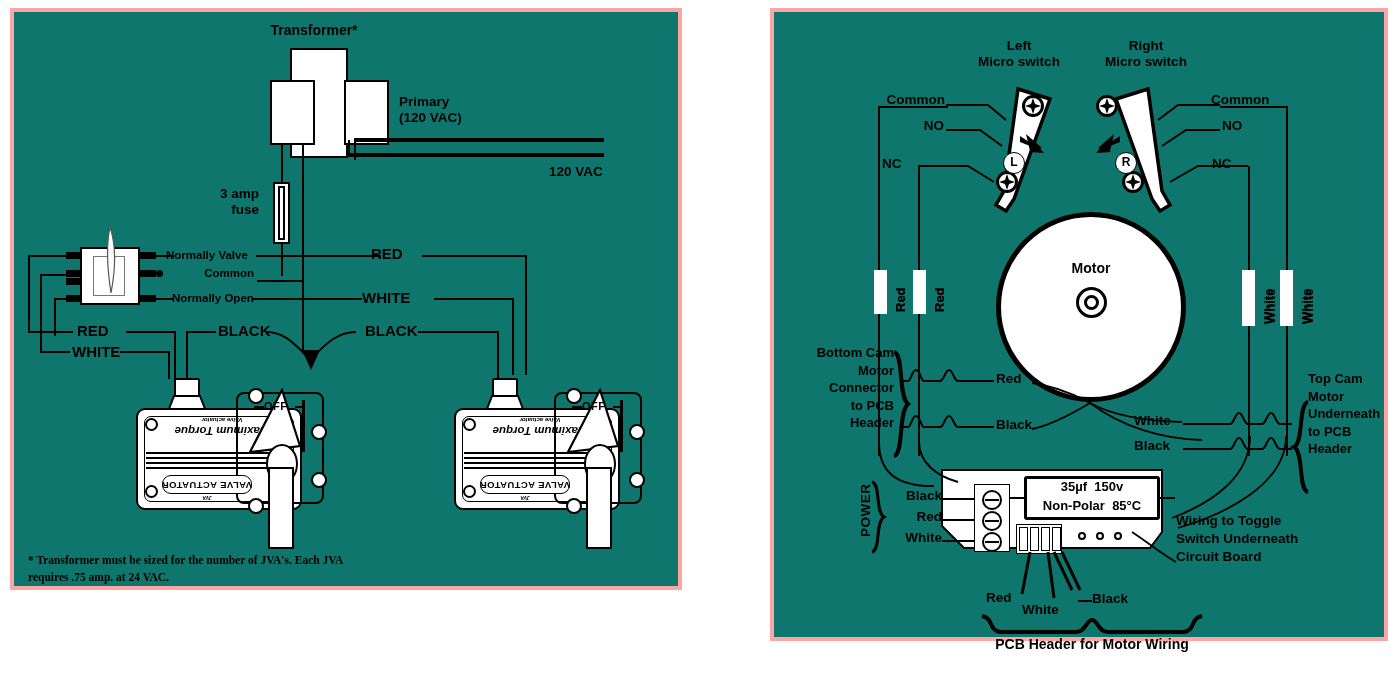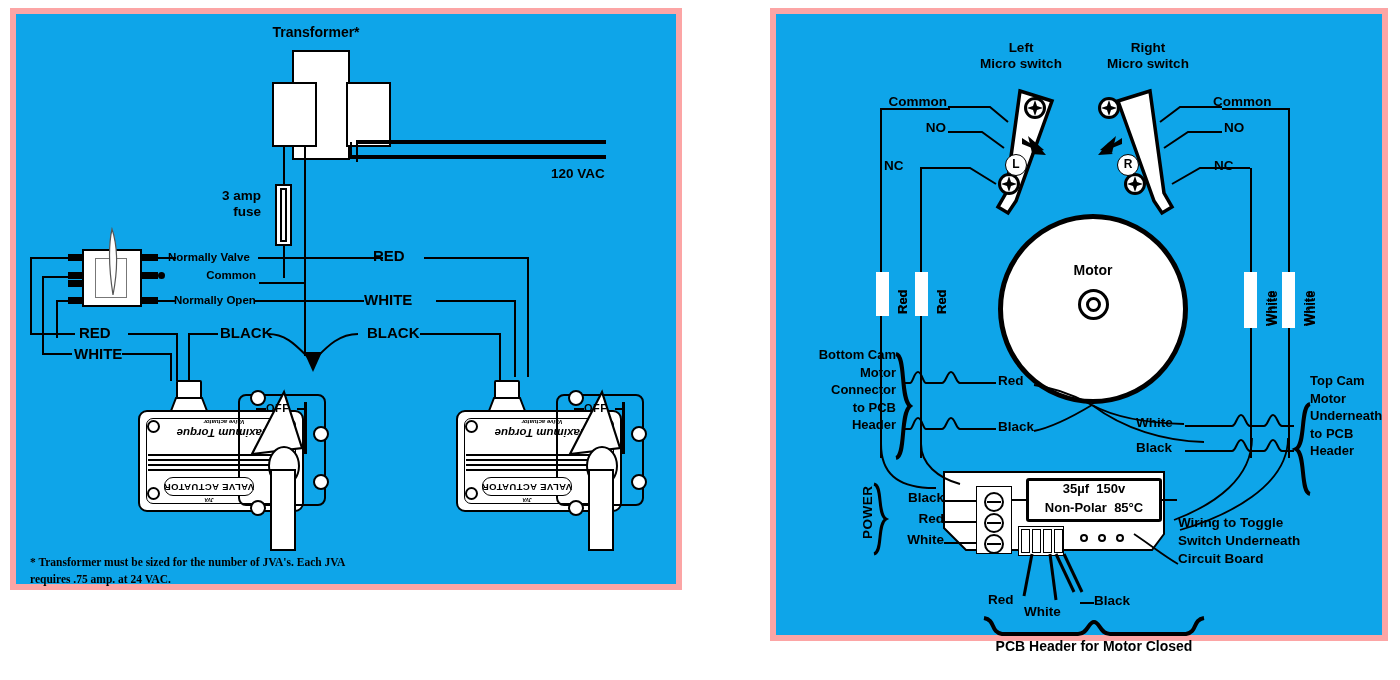--- a/index.html
+++ b/index.html
@@ -1,19 +1,19 @@
 <!DOCTYPE html>
 <html><head>
 <meta charset="utf-8">
 <title>JVA Wiring Diagrams</title>
 <style>
   html,body{margin:0;padding:0;background:#ffffff;}
   body{width:1400px;height:680px;position:relative;overflow:hidden;
        font-family:"Liberation Sans","DejaVu Sans",sans-serif;color:#000;}
-  .panel{position:absolute;border:6px solid #fca5a5;background:#0ea5e9;box-sizing:border-box;}
+  .panel{position:absolute;border:4px solid #fca5a5;background:#0f766e;box-sizing:border-box;}
   #panel-left{left:10px;top:8px;width:672px;height:582px;}
   #panel-right{left:770px;top:8px;width:618px;height:633px;}
 
   .lbl{position:absolute;font-weight:bold;line-height:1.15;white-space:pre;}
   .ctr{text-align:center;}
   .rt{text-align:right;}
 
   
   .box{position:absolute;border:2px solid #000;background:#fff;box-sizing:border-box;}
   .hline{position:absolute;background:#000;height:2px;}
@@ -30,20 +30,22 @@
 <body>
 
 <div class="panel" id="panel-left">
 
   <div class="lbl ctr" style="left:210px;top:10px;width:180px;font-size:14px;">Transformer*</div>
 
   <div class="box" style="left:276px;top:36px;width:58px;height:110px;"></div>
   <div class="box" style="left:256px;top:68px;width:45px;height:65px;"></div>
   <div class="box" style="left:330px;top:68px;width:45px;height:65px;"></div>
 
+  <div class="lbl" style="left:385px;top:82px;width:150px;font-size:13.5px;">Primary
+(120 VAC)</div>
 
   <div class="vline" style="left:340px;top:130px;height:18px;"></div>
   <div class="thickh" style="left:340px;top:126px;width:250px;"></div>
   <div class="thickh" style="left:334px;top:141px;width:256px;"></div>
   <div class="vline" style="left:334px;top:128px;height:15px;"></div>
   <div class="lbl" style="left:535px;top:152px;font-size:13.5px;">120 VAC</div>
 
   <div class="vline" style="left:267px;top:132px;height:38px;"></div>
   <div class="vline" style="left:288px;top:132px;height:210px;"></div>
 
@@ -403,21 +405,21 @@
     <path d="M88,40 L70,2" fill="none" stroke="#000" stroke-width="3"></path>
   </svg>
   <div class="lbl" style="left:212px;top:578px;font-size:13.5px;">Red</div>
   <div class="lbl" style="left:248px;top:590px;font-size:13.5px;">White</div>
   <div class="hline" style="left:304px;top:588px;width:14px;"></div>
   <div class="lbl" style="left:318px;top:579px;font-size:13.5px;">Black</div>
 
   <svg style="left:208px;top:604px;width:220px;height:20px;">
     <path d="M0,0 C12,2 6,14 18,16 L94,16 C104,16 104,4 110,4 C116,4 116,16 126,16 L202,16 C214,14 208,2 220,0" fill="none" stroke="#000" stroke-width="4"></path>
   </svg>
-  <div class="lbl ctr" style="left:198px;top:624px;width:240px;font-size:14px;">PCB Header for Motor Closed</div>
+  <div class="lbl ctr" style="left:198px;top:624px;width:240px;font-size:14px;">PCB Header for Motor Wiring</div>
 
   <svg style="left:358px;top:520px;width:46px;height:34px;">
     <path d="M0,0 C18,12 30,22 44,30" fill="none" stroke="#000" stroke-width="1.8"></path>
   </svg>
   <div class="lbl" style="left:402px;top:500px;width:180px;font-size:13.5px;line-height:1.35;white-space:pre-line;">Wiring to Toggle
 Switch Underneath
 Circuit Board</div>
 </div>
 
 </body></html>

